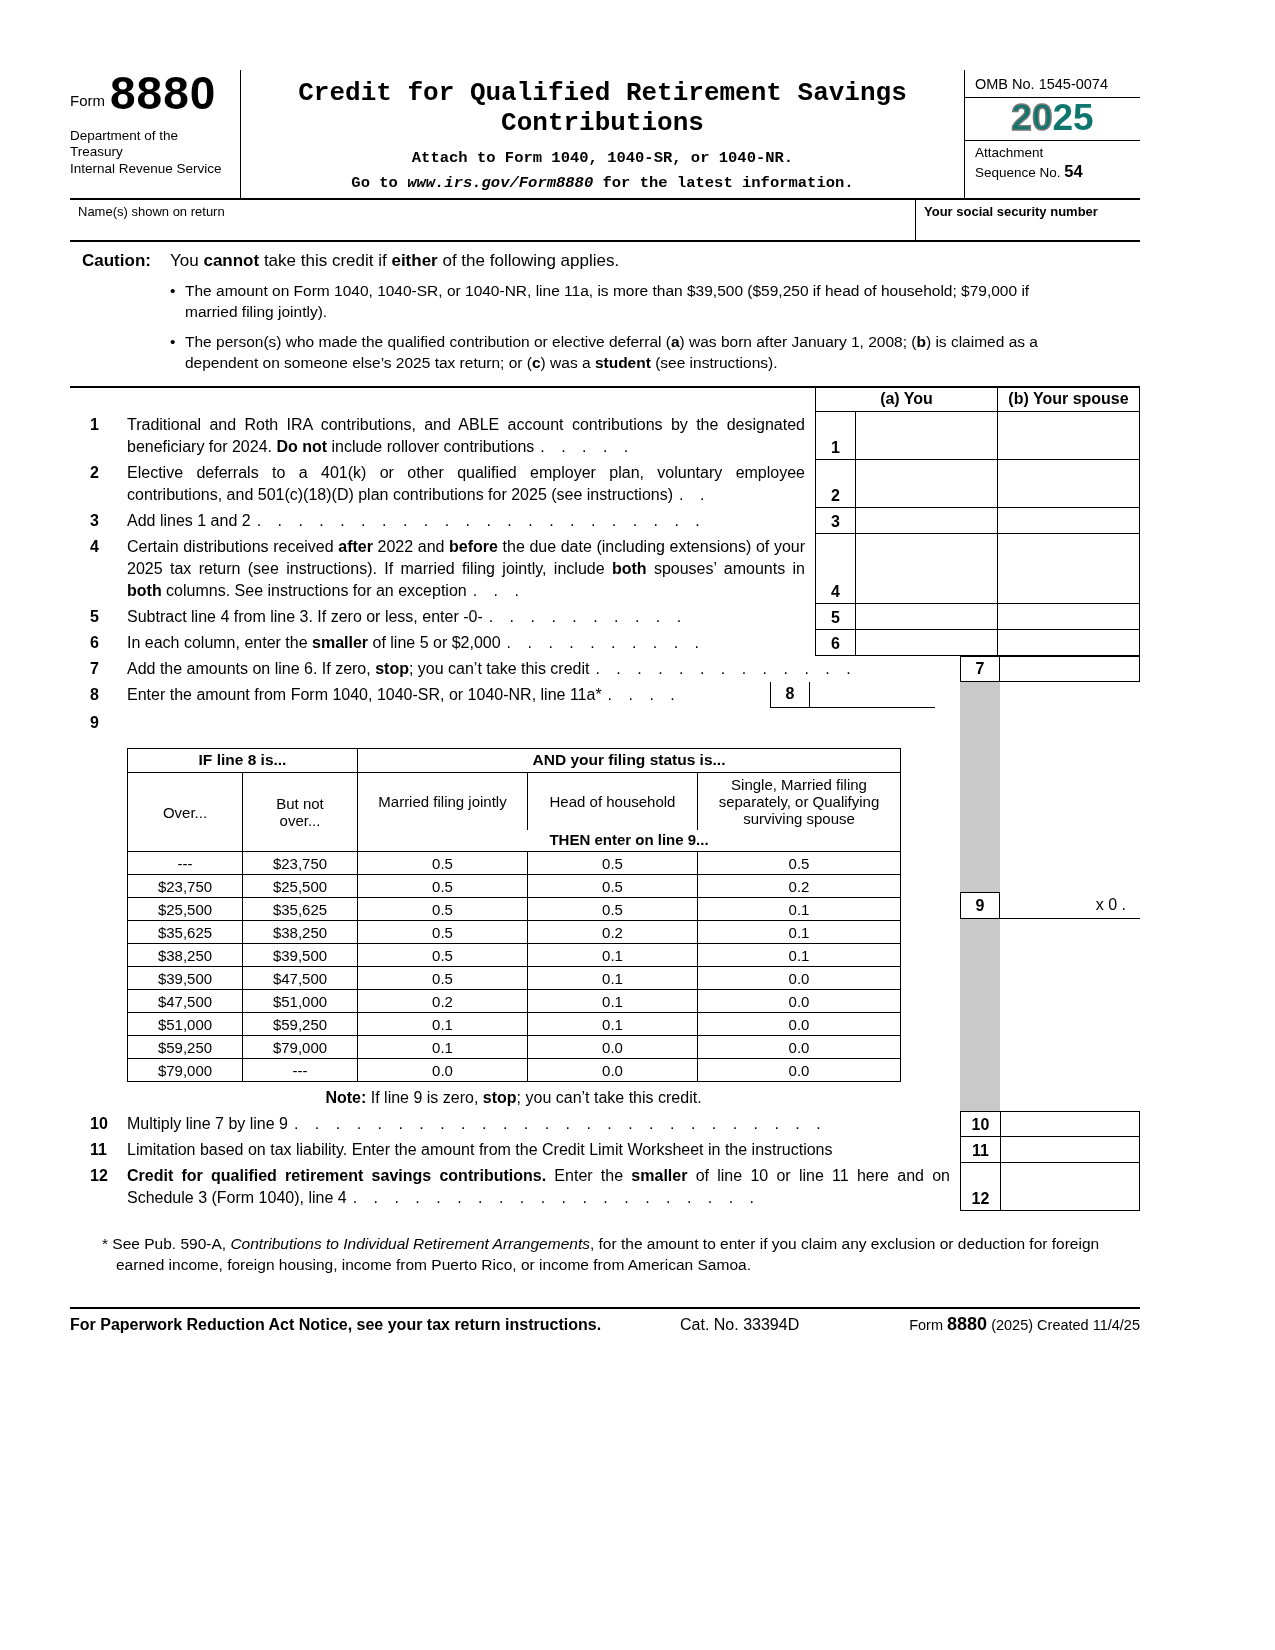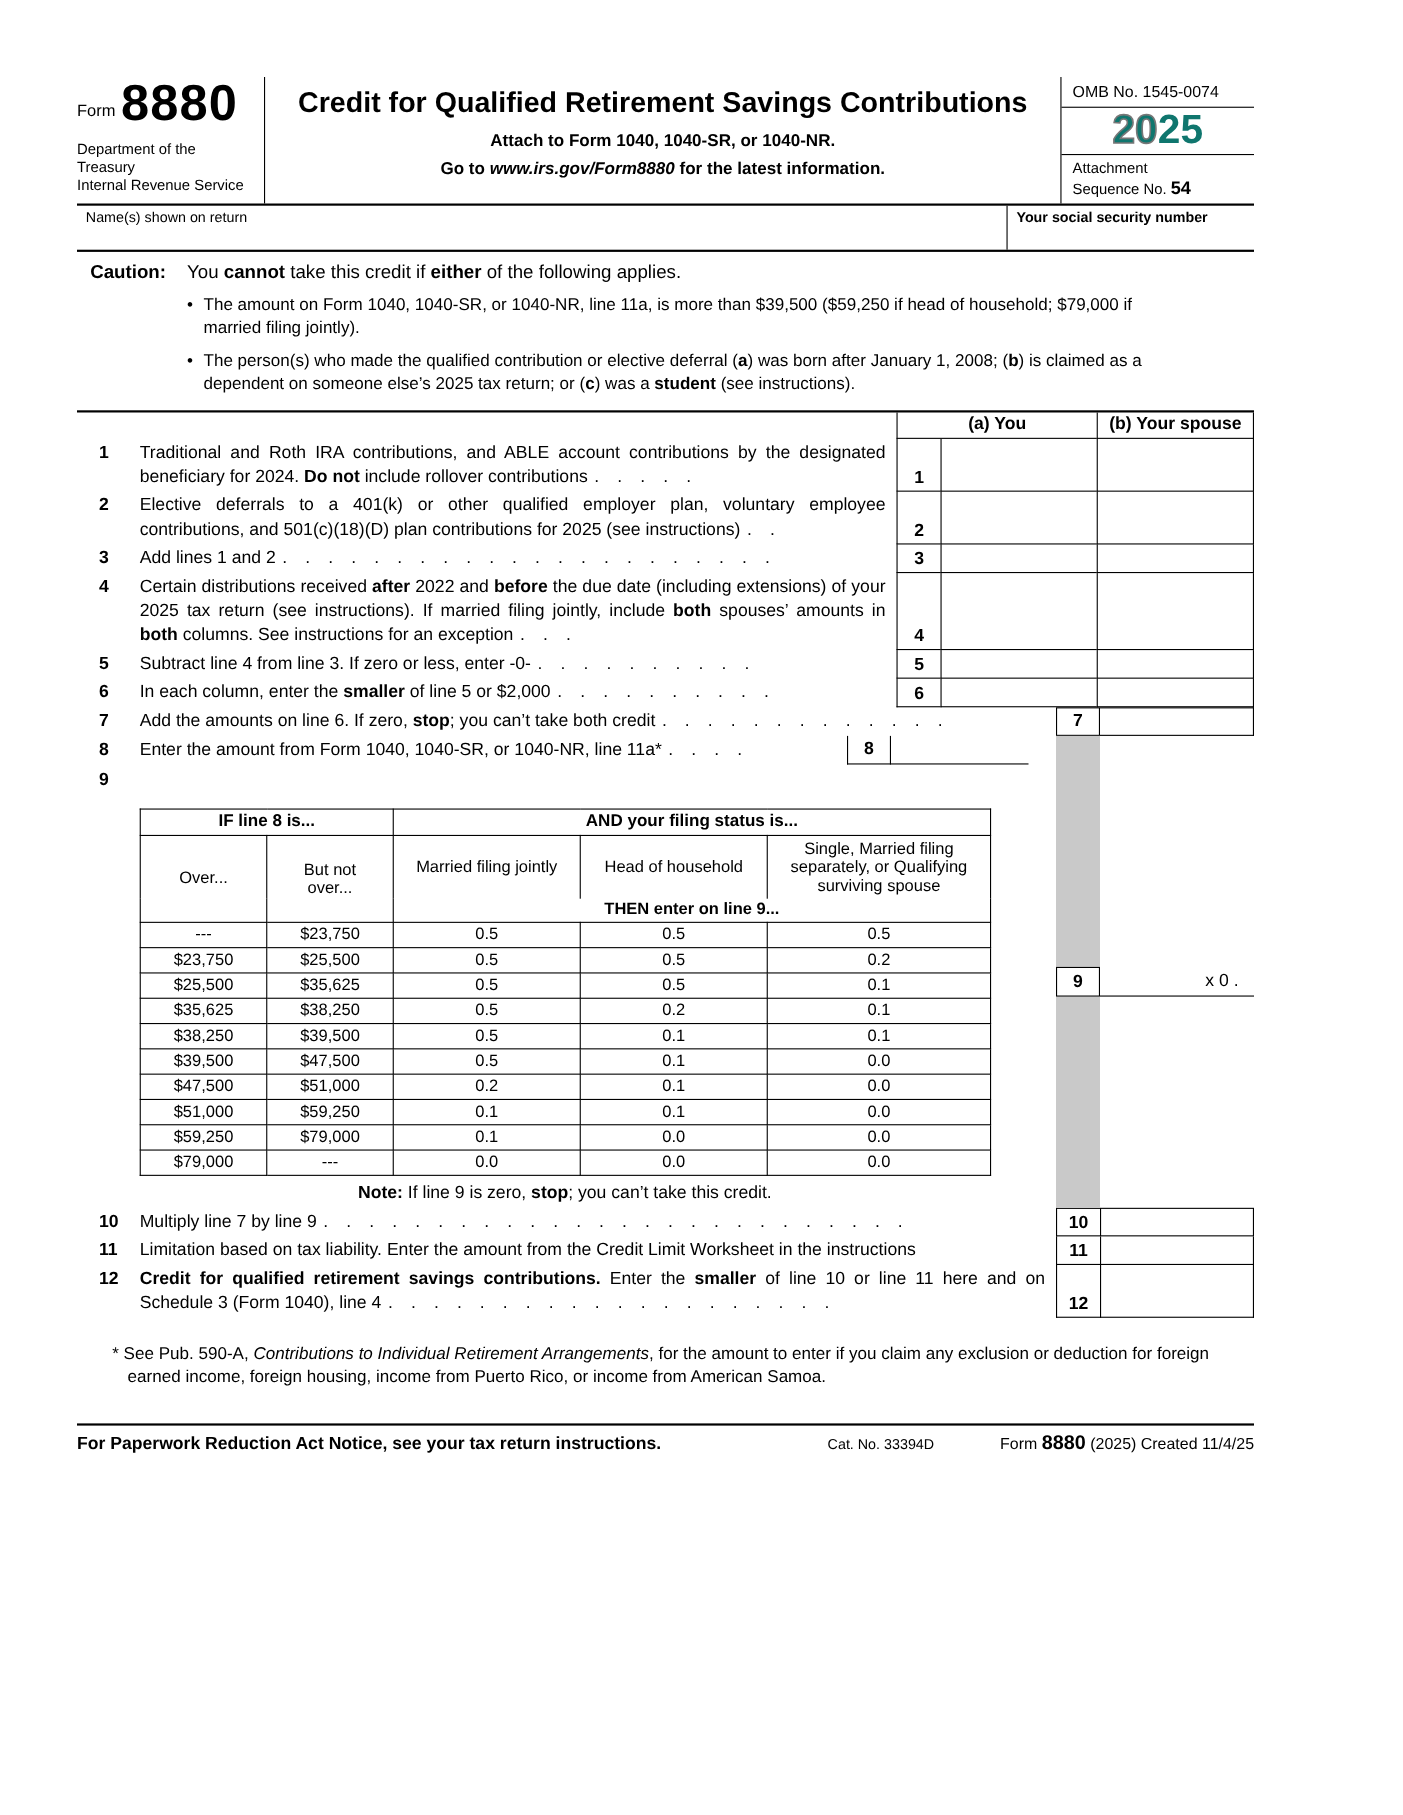--- a/index.html
+++ b/index.html
@@ -7,21 +7,21 @@
   body { width:1275px; height:1650px; font-family:"Liberation Sans", sans-serif; color:#000; }
   .page { width:1275px; height:1650px; padding:70px 135px 0 70px; overflow:hidden; }
 
   
   .header { display:flex; align-items:stretch; border-bottom:2px solid #000; }
   .h-left { width:170px; padding:2px 8px 4px 0; }
   .form-id { display:flex; align-items:flex-end; gap:5px; }
   .form-word { font-size:15px; padding-bottom:7px; }
   .form-number { font-size:46px; font-weight:700; line-height:0.95; letter-spacing:1px; }
   .dept { font-size:13.5px; line-height:1.22; margin-top:12px; }
-  .h-center { flex:1; border-left:1.5px solid #000; border-right:1.5px solid #000; text-align:center; padding:8px 14px 17px; }
+  .h-center { flex:1; border-left:1.5px solid #000; border-right:1.5px solid #000; text-align:center; padding:8px 14px 6px;font-family:Liberation Mono, monospace; }
   .title { font-size:26px; font-weight:700; }
   .attach { font-size:15.5px; font-weight:700; margin-top:11px; }
   .goto { font-size:15.5px; font-weight:700; margin-top:7px; }
   .goto i { font-style:italic; }
   .h-right { width:175px; display:flex; flex-direction:column; }
   .omb { font-size:14.5px; padding:6px 0 5px 10px; border-bottom:1px solid #000; }
   .year { font-size:37px; font-weight:700; text-align:center; padding:1px 0 2px; border-bottom:1px solid #000; line-height:1.05; }
   .y-out { color:#0f766e; -webkit-text-stroke:1.5px #777; }
   .y-solid { color:#0f766e; }
   .aseq { font-size:13.5px; line-height:1.3; padding:3px 0 2px 10px; }
@@ -89,21 +89,21 @@
   .grid1012 { display:grid; grid-template-columns:890px 40px 140px; }
   .g2num { border-left:1px solid #000; border-bottom:1px solid #000; display:flex; align-items:flex-end; justify-content:center; font-weight:700; font-size:16px; padding-bottom:2px; }
   .g2amt { border-left:1px solid #000; border-right:1px solid #000; border-bottom:1px solid #000; }
   .tp { border-top:1px solid #000; }
 
   
   .footnote { margin:22px 0 0 32px; width:1013px; font-size:15.5px; line-height:21px; padding-left:14px; text-indent:-14px; }
   .footnote i { font-style:italic; }
   .footer { border-top:2px solid #000; display:flex; align-items:baseline; padding-top:5px; margin-top:32px; width:1070px; }
   .f-left { font-weight:700; font-size:16px; flex:1; }
-  .f-cat { font-size:13px; margin-right:60px; }
+  .f-cat { font-size:16px; margin-right:110px; }
   .f-right { font-size:14.5px; }
   .f-num { font-size:18px; font-weight:700; }
 
   b { font-weight:700; }
 </style>
 </head>
 <body>
 
 <div class="page">
 
@@ -218,21 +218,21 @@
       <span class="ltext"><span>In each column, enter the </span><b>smaller</b><span> of line 5 or $2,000</span><span class="dots">. . . . . . . . . .</span></span>
     </div>
     <div class="gcell gnum">6</div>
     <div class="gcell"></div>
     <div class="gcell rt"></div>
   </div>
 
   <div class="row7">
     <div class="gdesc">
       <span class="lineno">7</span>
-      <span class="ltext"><span>Add the amounts on line 6. If zero, </span><b>stop</b><span>; you can’t take both credit</span><span class="dots">. . . . . . . . . . . . .</span></span>
+      <span class="ltext"><span>Add the amounts on line 6. If zero, </span><b>stop</b><span>; you can’t take this credit</span><span class="dots">. . . . . . . . . . . . .</span></span>
     </div>
     <div class="r7num">7</div>
     <div class="r7amt"></div>
   </div>
 
   <div class="sec89">
     <div class="grayband"></div>
 
     <div class="row8">
       <div class="gdesc">

